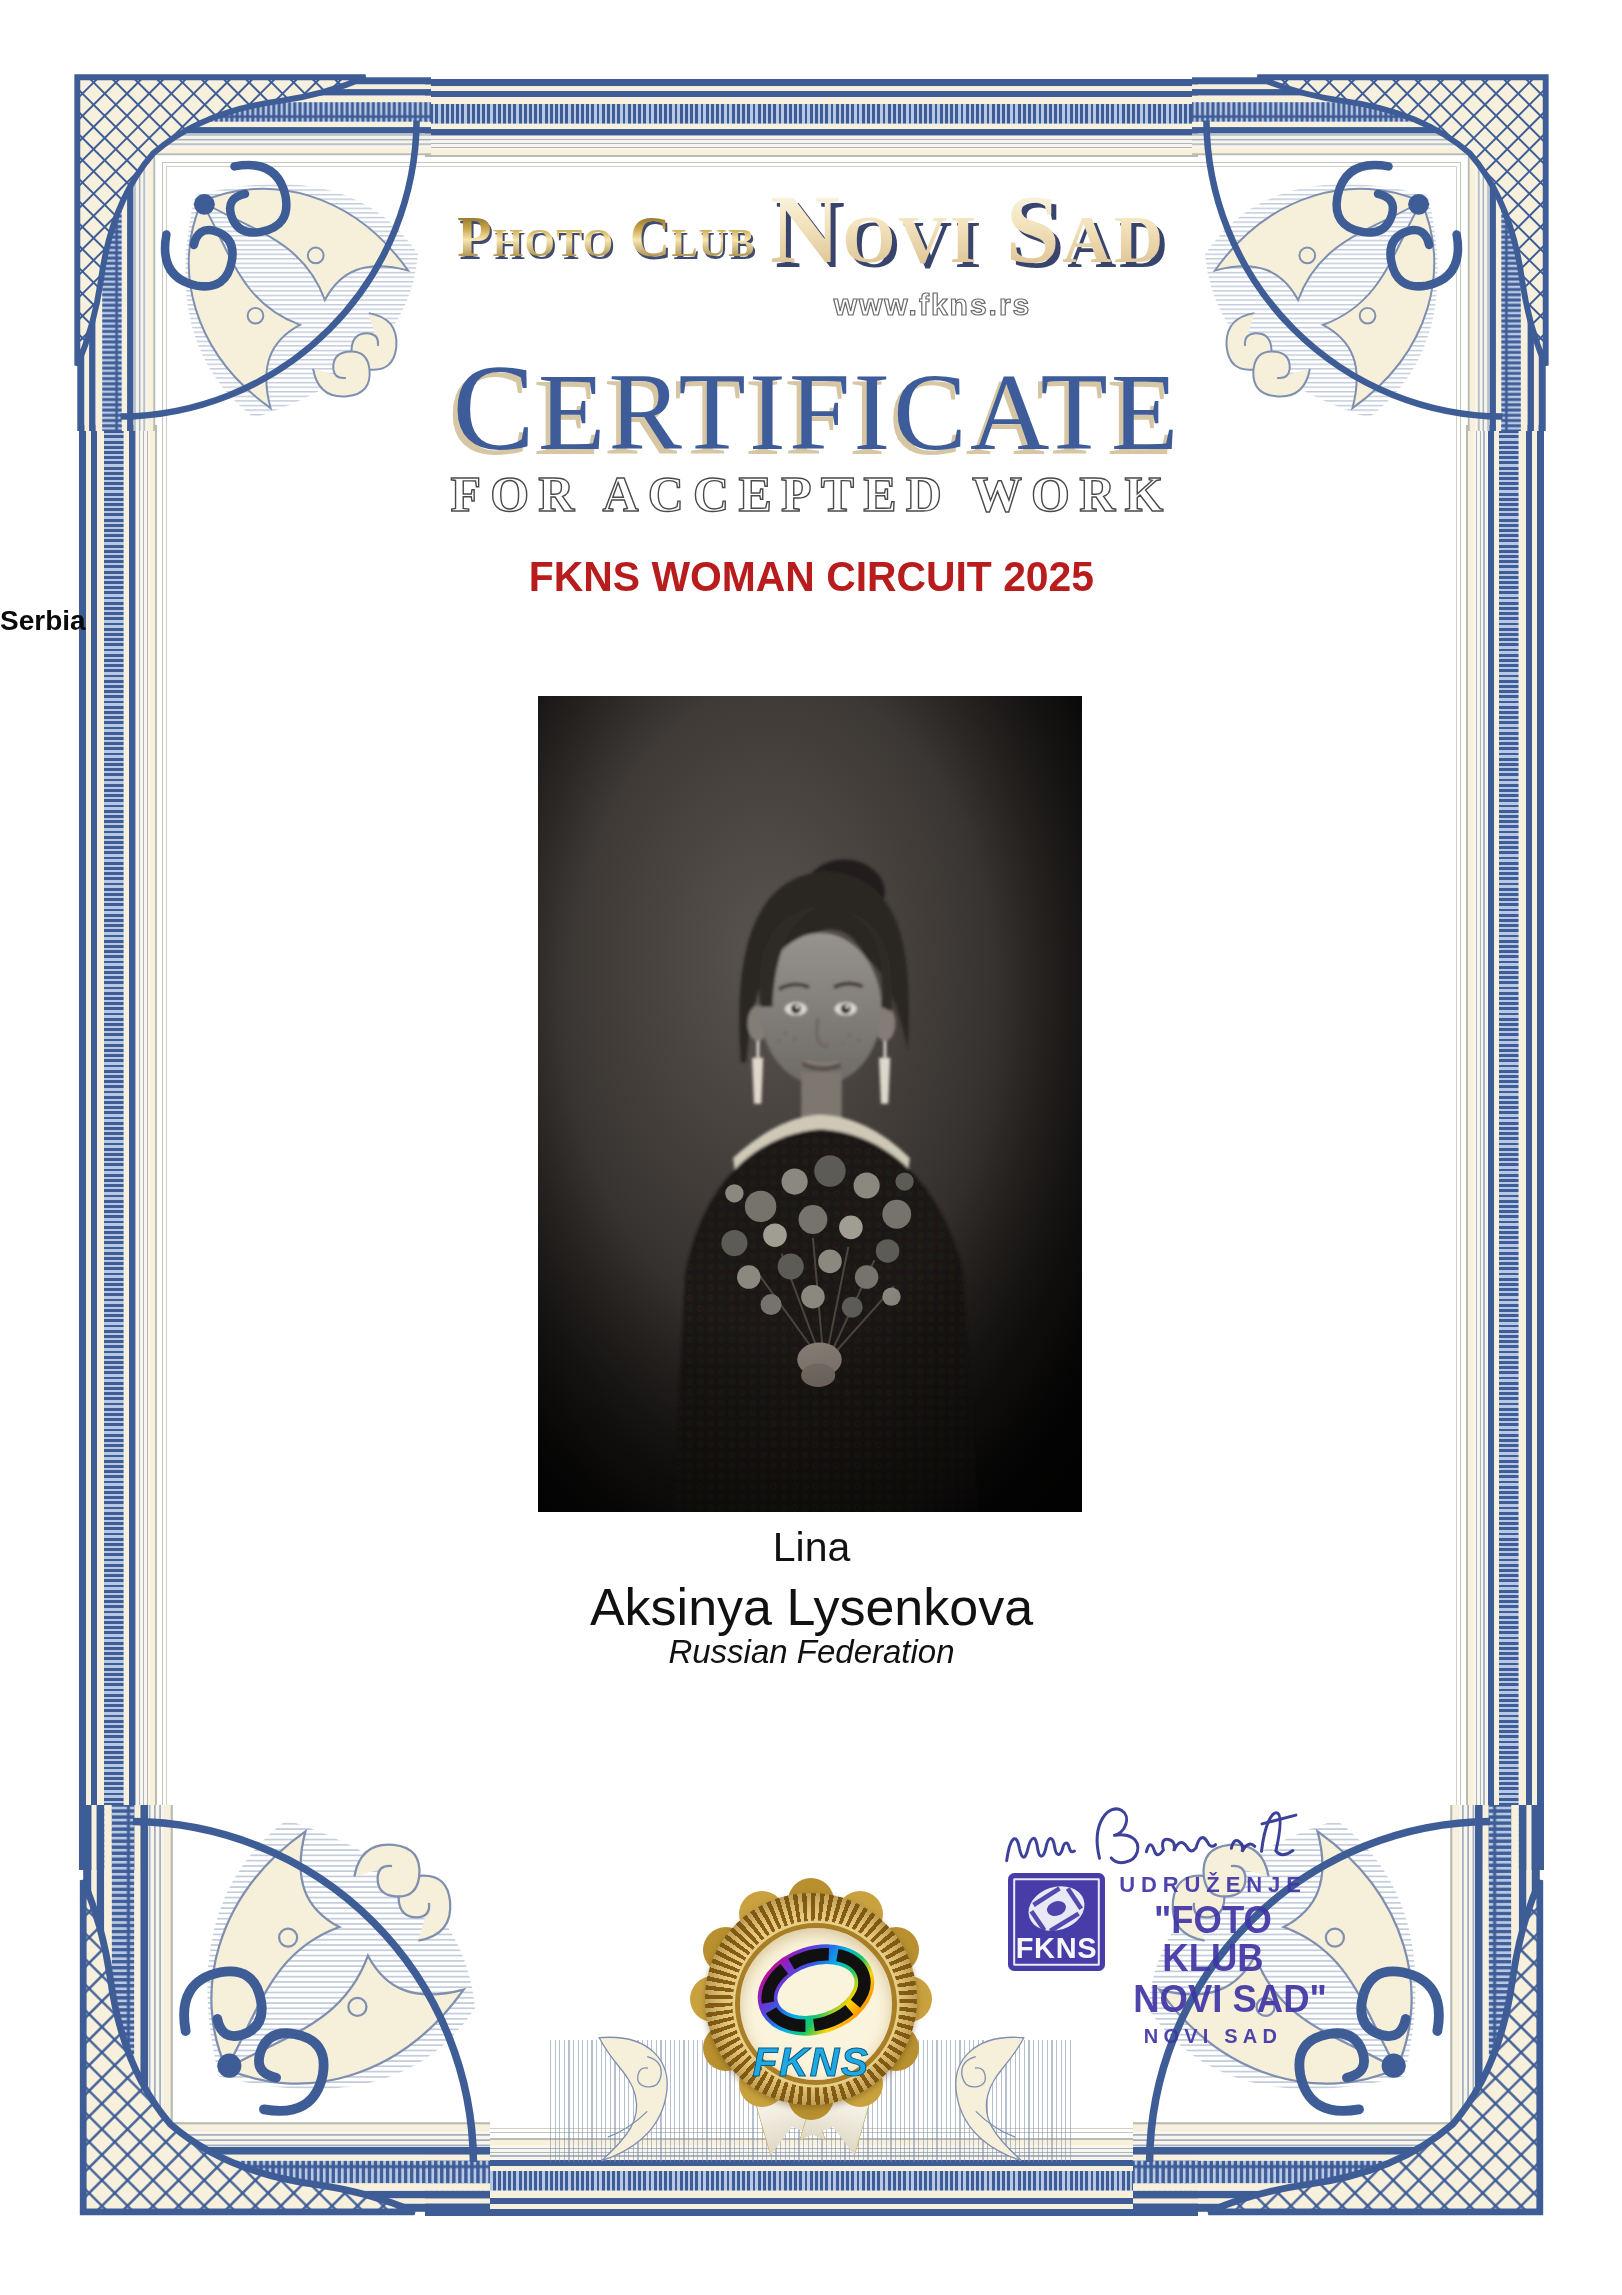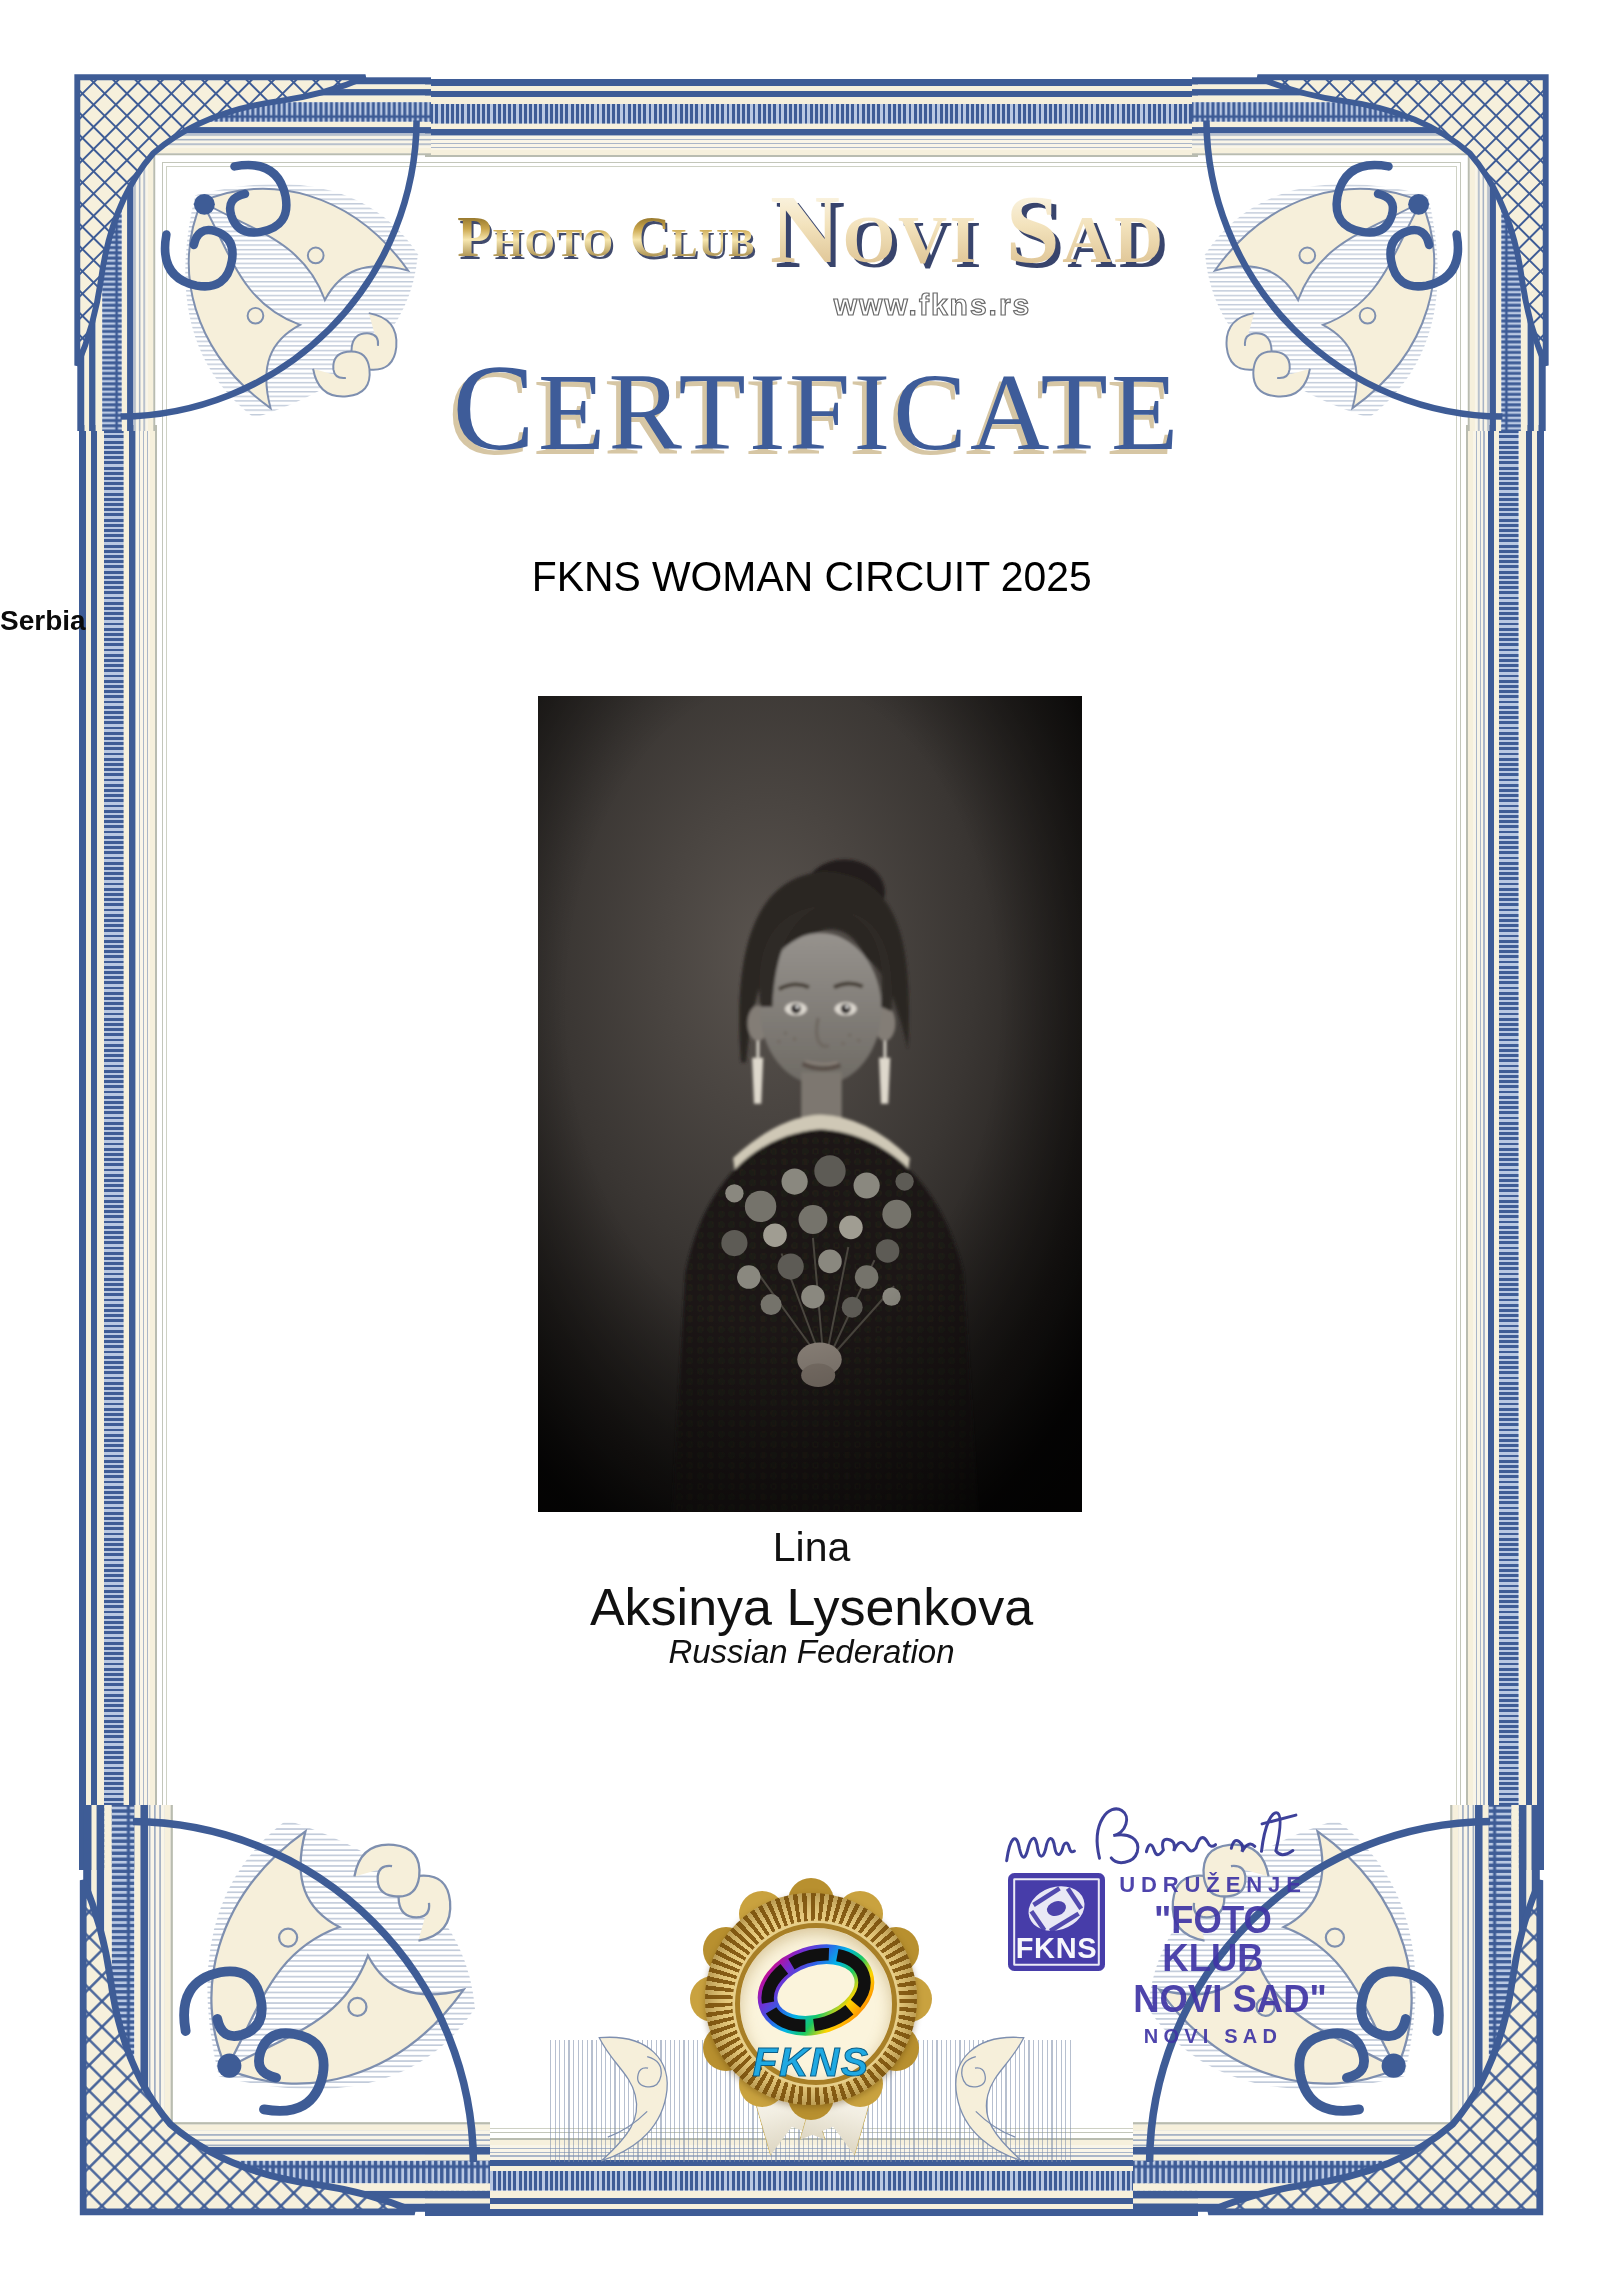--- a/index.html
+++ b/index.html
@@ -71,21 +71,21 @@
 
   
   .cert-title{left:0;right:0;top:346px;margin:0;text-align:center;z-index:5;
     font-family:"Liberation Serif",serif;font-weight:normal;font-size:110px;line-height:1;
     color:#3E5C99;letter-spacing:3.3px;text-shadow:-4.6px 4.6px 0 #d6c6a4;padding-left:11px;}
   .cert-title::first-letter{font-size:1.12em;}
   .cert-sub{left:0;right:0;top:469px;text-align:center;z-index:5;
     font-family:"Liberation Serif",serif;font-weight:bold;font-size:50px;line-height:1;
     color:#ffffff;letter-spacing:9.2px;-webkit-text-stroke:1.4px #4a4a4a;}
   .event-name{left:0;right:0;top:555px;text-align:center;z-index:5;
-    font-size:43px;line-height:1;font-weight:normal;color:#000000;}
+    font-size:43px;line-height:1;font-weight:bold;color:#b91c1c;}
   .event-name span{display:inline-block;transform:scaleX(.95);}
   .event-country{left:0;right:0;top:607px;text-align:left;z-index:5;
     font-size:28px;line-height:1;font-weight:bold;color:#0b0b0b;}
 
   
   .photo{left:538px;top:696px;width:544px;height:816px;z-index:5;display:block;}
 
   
   .work-title{left:0;right:0;top:1527px;text-align:center;z-index:5;font-size:41px;line-height:1;color:#111;}
   .work-author{left:0;right:0;top:1581px;text-align:center;z-index:5;font-size:52px;line-height:1;color:#111;}
@@ -254,20 +254,21 @@
       </svg>
   </div>
 
   <div class="abs logo-row">
     <span class="logo-club">Photo Club</span>
     <span class="logo-city">Novi Sad</span>
   </div>
   <div class="abs logo-site">www.fkns.rs</div>
 
   <h1 class="abs cert-title">CERTIFICATE</h1>
+  <div class="abs cert-sub">FOR ACCEPTED WORK</div>
   <div class="abs event-name"><span>FKNS WOMAN CIRCUIT 2025</span></div>
   <div class="abs event-country">Serbia</div>
 
   <svg class="abs photo" viewBox="0 0 831 1247" preserveAspectRatio="none">
     <rect width="831" height="1247" fill="url(#pbg)"></rect>
     <g filter="url(#soft)">
       <ellipse cx="468" cy="300" rx="62" ry="50" fill="#211d1b"></ellipse>
       <path d="M310,560 C295,360 345,275 438,268 C545,275 575,360 565,540 C545,450 520,408 500,402 C480,345 430,348 412,375 C360,368 330,430 318,560 Z" fill="#2a2522"></path>
       <ellipse cx="336" cy="500" rx="16" ry="27" fill="#837d76"></ellipse>
       <ellipse cx="530" cy="500" rx="16" ry="27" fill="#837d76"></ellipse>

